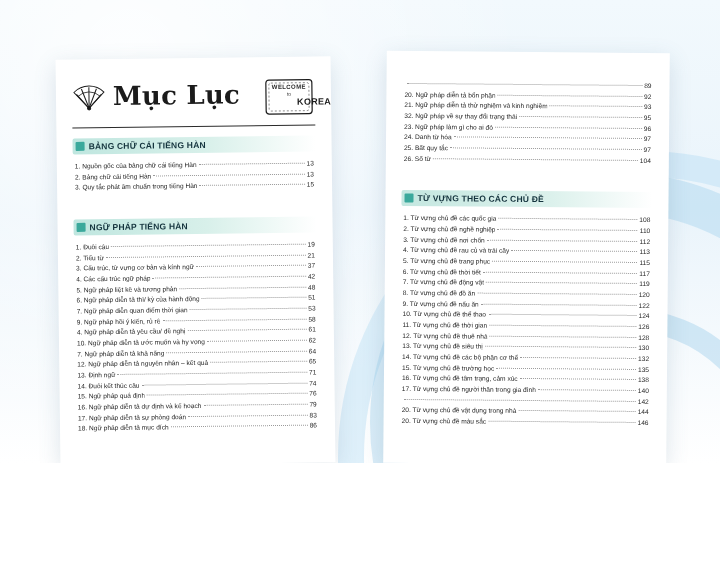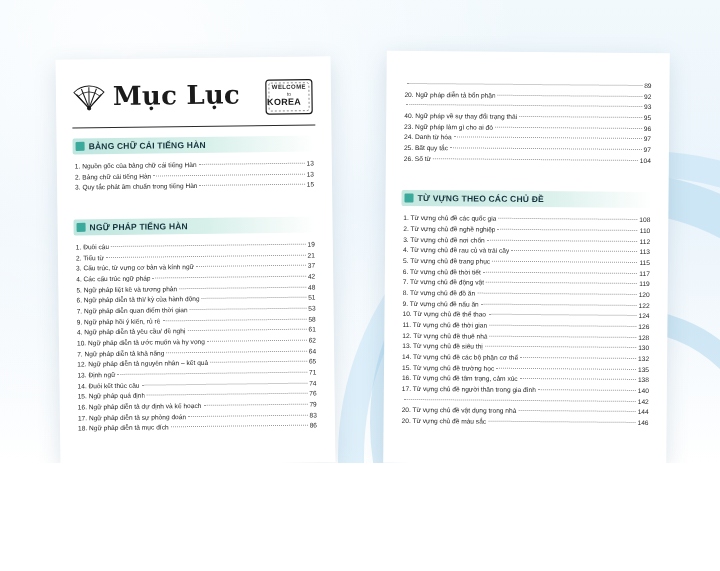--- a/index.html
+++ b/index.html
@@ -128,23 +128,23 @@
     top: 14px;
     left: 0;
     width: 52px;
     text-align: center;
     font-size: 5px;
     color: #444;
   }
   .stamp-txt3 {
     position: absolute;
     top: 20px;
-    left: 4px;
+    left: 16px;
     width: 52px;
-    text-align: left;
+    text-align: right;
     font-size: 9px;
     font-weight: bold;
     color: #1b1b1b;
     letter-spacing: 0.3px;
   }
   .rule {
     height: 1px;
     background: #2b2b2b;
     margin: 6px 0 10px 0;
   }
@@ -380,25 +380,26 @@
         <li class="toc-item">
             <span class="dots"></span>
             <span class="page-num">89</span>
           </li>
         <li class="toc-item">
             <span class="label">20. Ngữ pháp diễn tả bổn phận</span>
             <span class="dots"></span>
             <span class="page-num">92</span>
           </li>
         <li class="toc-item">
+            <span class="label">21. Ngữ pháp diễn tả thử nghiệm và kinh nghiệm</span>
             <span class="dots"></span>
             <span class="page-num">93</span>
           </li>
         <li class="toc-item">
-            <span class="label">40. Ngữ pháp về sự thay đổi trạng thái</span>
+            <span class="label">32. Ngữ pháp về sự thay đổi trạng thái</span>
             <span class="dots"></span>
             <span class="page-num">95</span>
           </li>
         <li class="toc-item">
             <span class="label">23. Ngữ pháp làm gì cho ai đó</span>
             <span class="dots"></span>
             <span class="page-num">96</span>
           </li>
         <li class="toc-item">
             <span class="label">24. Danh từ hóa</span>

